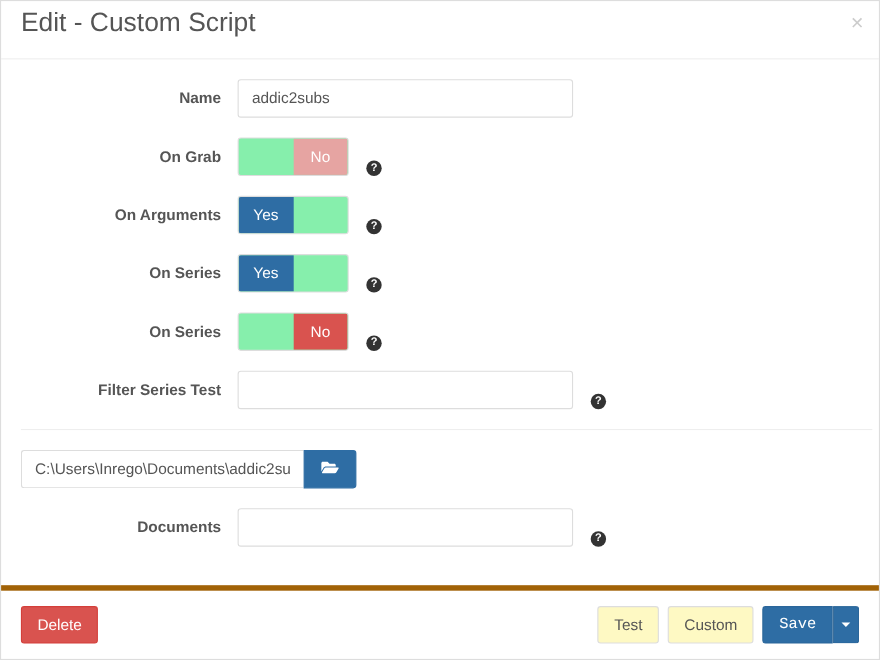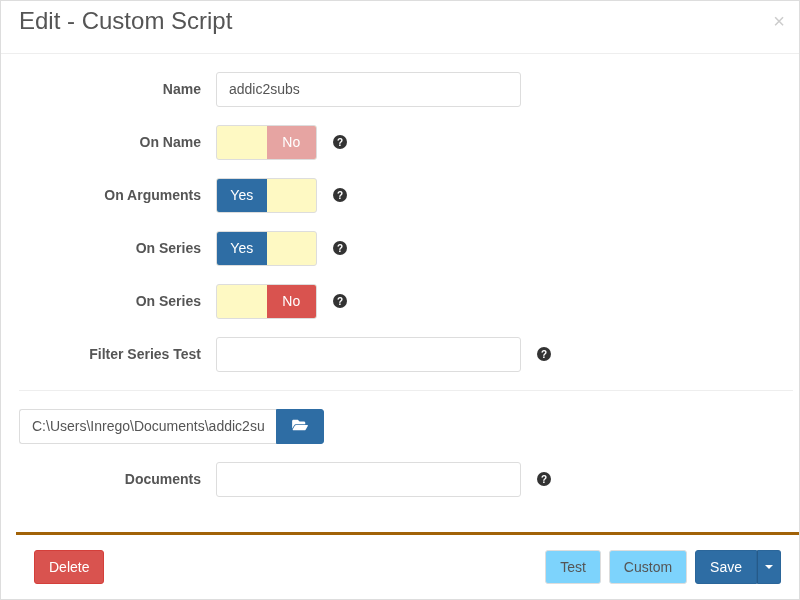--- a/index.html
+++ b/index.html
@@ -50,42 +50,42 @@
   .form-label {
     width: 197px;
     text-align: right;
     padding-right: 15px;
     color: #555;
     font-weight: 600;
     font-size: 14px;
   }
   .form-control-wrap {
     display: flex;
-    align-items: center;
+    align-items: flex-end;
   }
   .text-input {
     width: 305px;
     height: 35px;
     padding: 6px 12px;
     border: 1px solid #ddd;
     border-radius: 3px;
     font-size: 14px;
     color: #555;
     background: #fff;
     outline: none;
   }
   .text-input::placeholder { color: #999; }
   .toggle {
     display: inline-flex;
     width: 101px;
     height: 35px;
     border: 1px solid #ddd;
     border-radius: 3px;
     overflow: hidden;
-    background: #fef9c3;
+    background: #86efac;
   }
   .toggle-half {
     flex: 1;
     display: flex;
     align-items: center;
     justify-content: center;
     font-size: 14px;
     color: #fff;
   }
   .yes-on { background: #2e6da4; }
@@ -135,56 +135,57 @@
     border-radius: 0 3px 3px 0;
     display: flex;
     align-items: center;
     justify-content: center;
     cursor: pointer;
   }
   .folder-icon svg { width: 18px; height: 14px; fill: #fff; }
   .modal-footer {
     position: absolute;
     bottom: 0;
-    left: 15px;
+    left: 0;
     right: 0;
     height: 67px;
-    border-top: 3px solid #a16207;
+    border-top: 5px solid #a16207;
     padding: 16px 18px;
     display: flex;
     align-items: center;
   }
   .btn {
     height: 34px;
     padding: 0 14px;
     border-radius: 3px;
     font-size: 14px;
     cursor: pointer;
     border: 1px solid transparent;
     display: inline-flex;
     align-items: center;
     justify-content: center;
   }
   .btn-danger { background: #d9534f; color: #fff; border-color: #d43f3a; }
-  .btn-default { background: #7dd3fc; color: #555; border-color: #ddd; }
+  .btn-default { background: #fef9c3; color: #555; border-color: #ddd; }
   .footer-right { margin-left: auto; display: flex; gap: 8px; align-items: stretch; }
   .btn-split {
     display: inline-flex;
     height: 34px;
   }
   .btn-split .btn-main {
     background: #2e6da4;
     color: #fff;
     border: 1px solid #2b669a;
     border-radius: 3px 0 0 3px;
     padding: 0 14px;
     display: flex;
     align-items: center;
     cursor: pointer;
     font-size: 14px;
+    font-family: Liberation Mono, monospace;
   }
   .btn-split .btn-caret {
     background: #2e6da4;
     border: 1px solid #2b669a;
     border-left: 1px solid #255a89;
     border-radius: 0 3px 3px 0;
     width: 24px;
     display: flex;
     align-items: center;
     justify-content: center;
@@ -209,21 +210,21 @@
   <div class="modal-body">
 
     <div class="form-row">
       <div class="form-label">Name</div>
       <div class="form-control-wrap">
         <input class="text-input" value="addic2subs" style="">
       </div>
     </div>
 
     <div class="form-row">
-      <div class="form-label">On Name</div>
+      <div class="form-label">On Grab</div>
       <div class="form-control-wrap">
         <div class="toggle">
           <div class="toggle-half"></div>
           <div class="toggle-half no-disabled">No</div>
         </div>
         <span class="help-icon">?</span>
       </div>
     </div>
 
     <div class="form-row">

